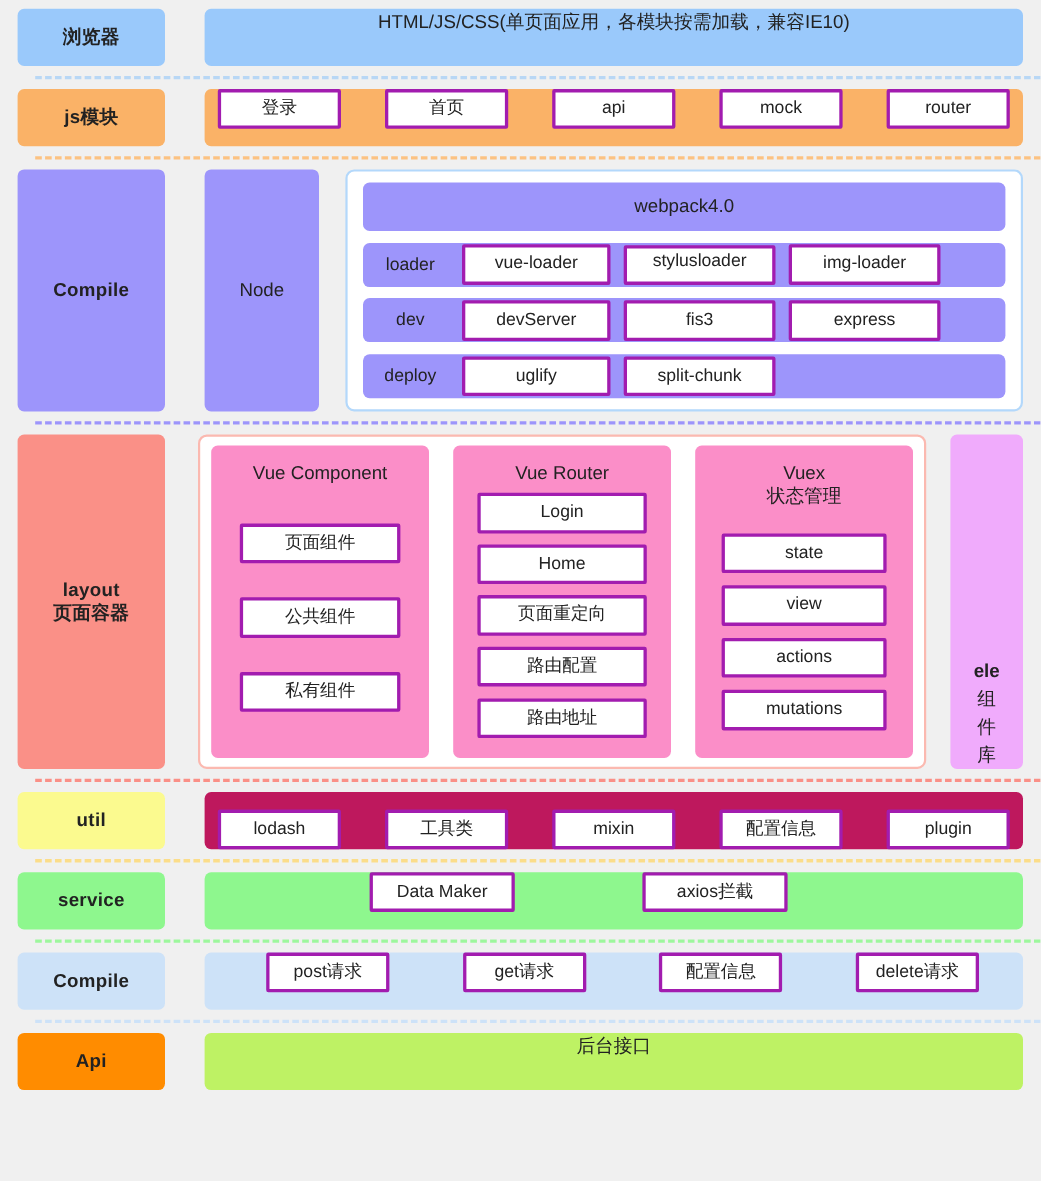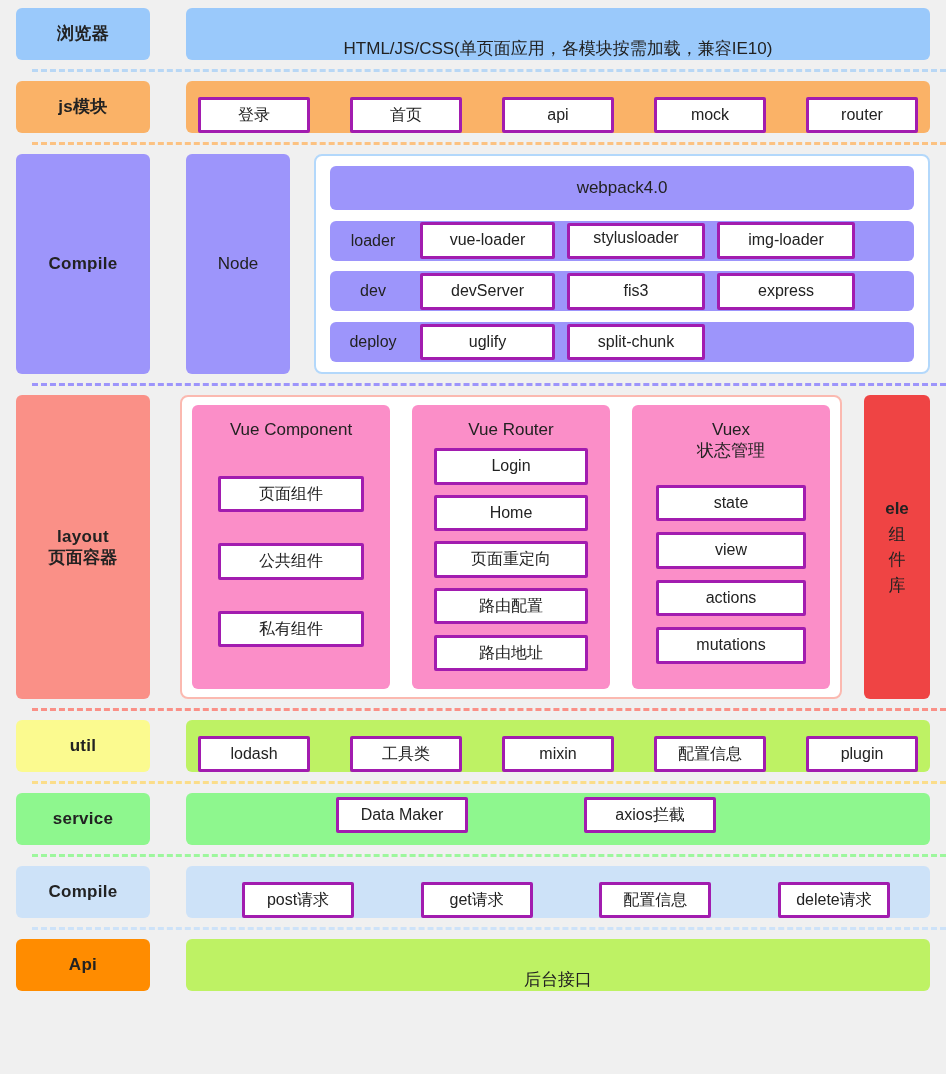--- a/index.html
+++ b/index.html
@@ -17,21 +17,21 @@
   .tag {
     width: 134px; flex: 0 0 134px;
     border-radius: 6px;
     display: flex; align-items: center; justify-content: center;
     font-weight: bold; font-size: 17px; letter-spacing: .3px;
     text-align: center; line-height: 1.25;
   }
   .body {
     flex: 1 1 auto; margin-left: 36px;
     border-radius: 6px;
-    display: flex; align-items: flex-end;
+    display: flex; align-items: flex-start;
   }
   .wide-label {
     width: 100%; text-align: center; font-size: 17px; font-weight: normal;
   }
   .chip {
     background: #fff;
     border: 3px solid #a21caf;
     border-radius: 2px;
     font-size: 16px;
     color: #222;
@@ -109,30 +109,30 @@
     display: flex; flex-direction: column; align-items: center;
   }
   .lcol-title { font-size: 17px; text-align: center; line-height: 1.25; margin-bottom: 6px; }
   .lcol .stack { width: 100%; display: flex; flex-direction: column; }
   .lcol .chip { width: 100%; }
   .lcol-a .stack { flex: 1 1 auto; justify-content: space-around; padding: 14px 14px 16px 14px; }
   .lcol-b .stack { flex: 1 1 auto; justify-content: space-between; padding: 2px 10px 8px 10px; }
   .lcol-c .stack { flex: 1 1 auto; justify-content: space-around; padding: 12px 12px 10px 12px; }
   .ele {
     width: 66px; flex: 0 0 66px; margin-left: 22px;
-    background: #ef4444; border-radius: 6px; height: 304px;
-    display: flex; align-items: center; justify-content: center;
+    background: #f0abfc; border-radius: 6px; height: 304px;
+    display: flex; align-items: flex-end; justify-content: center;
     text-align: center; font-size: 17px; line-height: 1.5;
   }
   .ele b { font-weight: bold; }
   .ele .cn { display: block; }
 
   
   .r-util .tag  { background: #fbfa8f; height: 52px; }
-  .r-util .body { background: #bef264; height: 52px; padding: 0 12px; justify-content: space-between; }
+  .r-util .body { background: #be185d; height: 52px; padding: 16px 12px; justify-content: space-between; }
   .r-util .chip { width: 112px; }
 
   
   .r-service .tag  { background: #8ef78e; height: 52px; }
   .r-service .body { background: #8ef78e; height: 52px; padding: 0 0 12px 150px; gap: 116px; }
   .r-service .chip { width: 132px; }
 
   
   .r-net .tag  { background: #cde2f8; height: 52px; }
   .r-net .body { background: #cde2f8; height: 52px; padding: 0 40px 0 56px; justify-content: space-between; }

